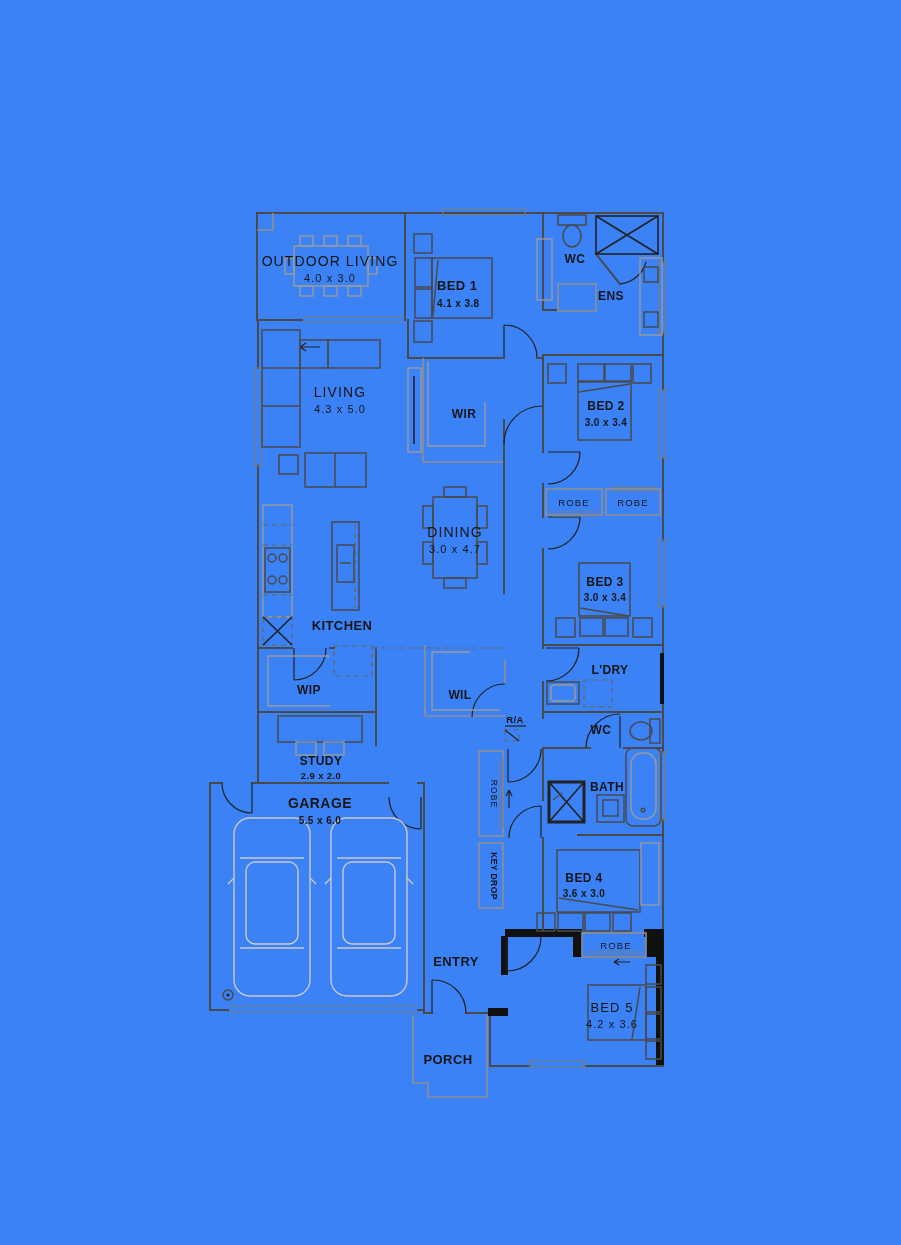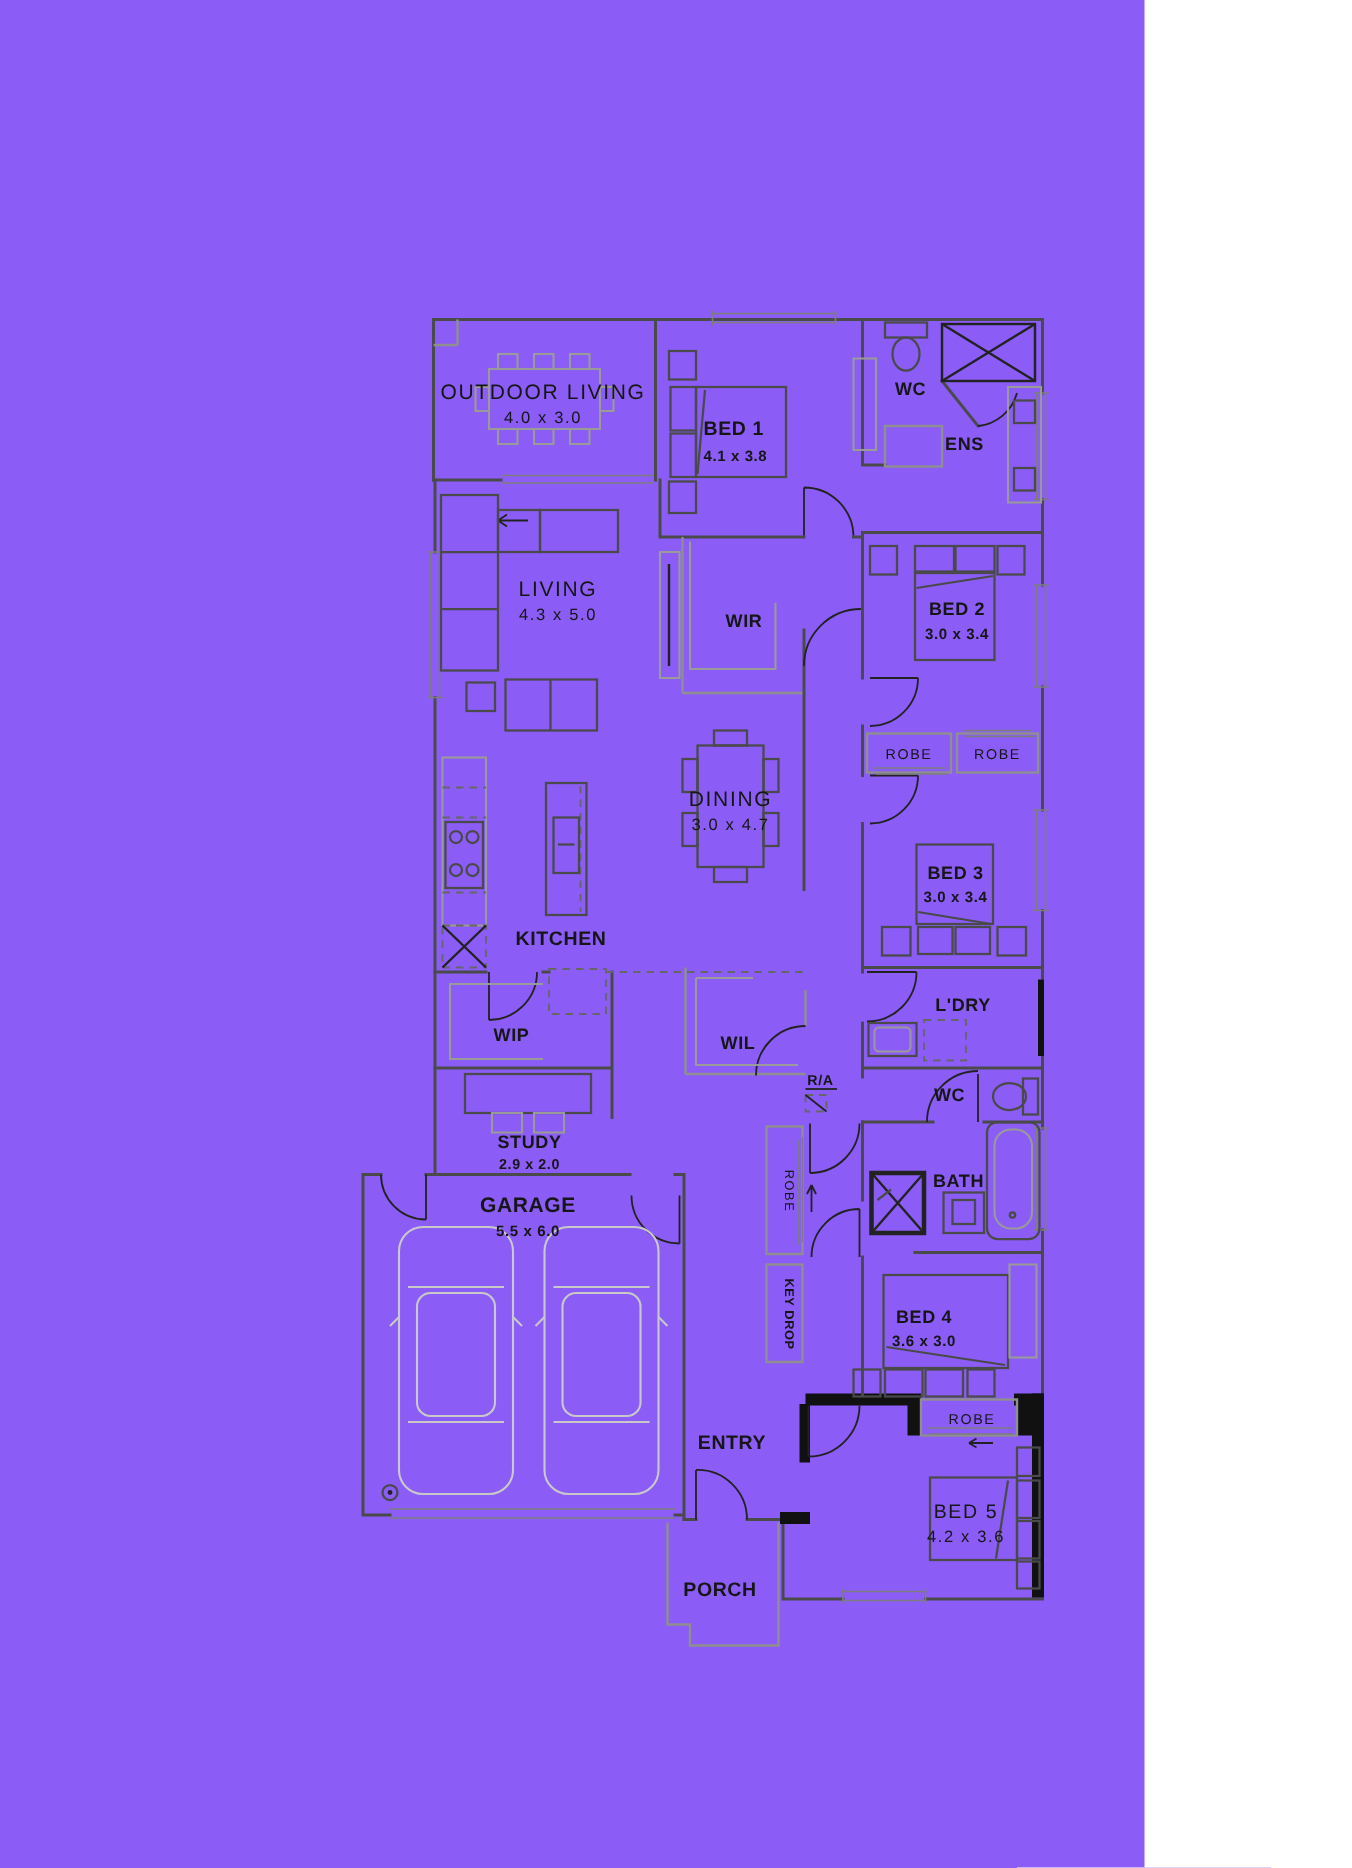--- a/index.html
+++ b/index.html
@@ -1,16 +1,16 @@
 <!DOCTYPE html>
 <html><head>
 <meta charset="utf-8">
 <style>
   html,body{margin:0;padding:0;background:#ffffff;}
-  .canvas{position:relative;width:731px;height:1245px;background:#8b5cf6;overflow:hidden;padding-left:32px;}
+  .canvas{position:relative;width:901px;height:1245px;background:#3b82f6;overflow:hidden;}
   svg{display:block;}
   .wall{stroke:#4a4a4a;stroke-width:2;fill:none;stroke-linecap:square;}
   .wall-lt{stroke:#8f8f8f;stroke-width:1.6;fill:none;}
   .thick{fill:#111;stroke:none;}
   .win{stroke:#7d7d7d;stroke-width:1.1;fill:none;}
   .door{stroke:#222;stroke-width:1.2;fill:none;}
   .furn{stroke:#9a9a9a;stroke-width:1.4;fill:none;}
   .furnd{stroke:#4a4a4a;stroke-width:1.5;fill:none;}
   .faint{stroke:#c9c9c9;stroke-width:1.4;fill:none;}
   .dash{stroke:#666;stroke-width:1.2;fill:none;stroke-dasharray:5 4;}

